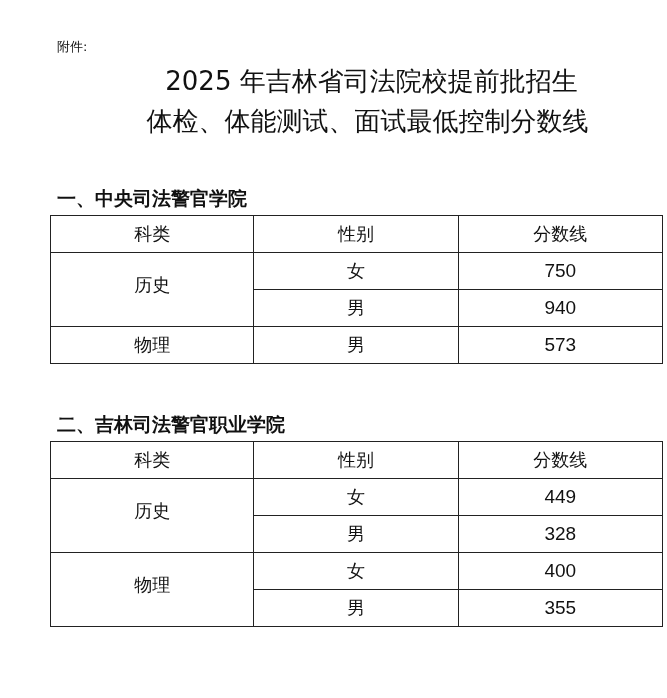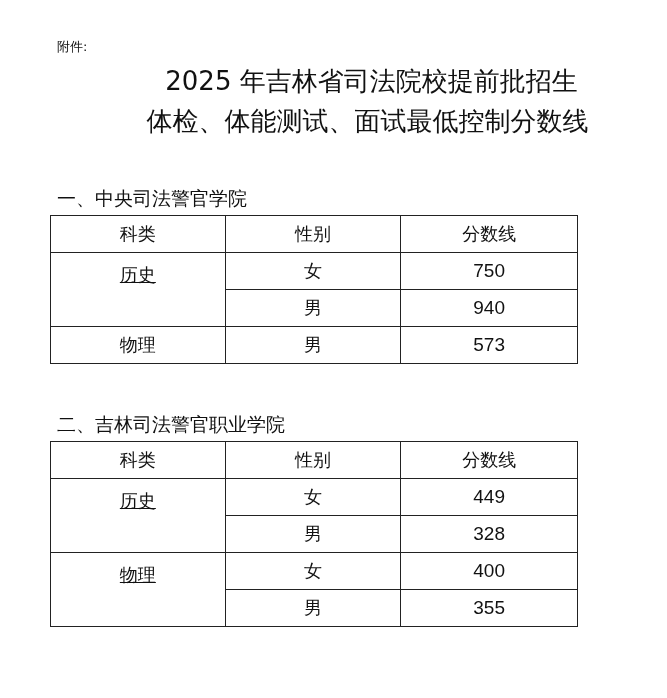--- a/index.html
+++ b/index.html
@@ -1,26 +1,26 @@
 <!DOCTYPE html>
 <html><head>
 <meta charset="utf-8">
 <style>
   html,body{margin:0;padding:0;background:#ffffff;}
   body{width:667px;height:698px;position:relative;overflow:hidden;font-family:"DejaVu Sans","Liberation Sans",sans-serif;color:#111;}
   .attach{position:absolute;left:57px;top:38px;font-size:13px;}
   .title{position:absolute;left:0;width:667px;text-align:center;font-size:26px;font-weight:normal;line-height:34px;}
   .t1{top:64px;left:38px;}
   .t2{top:104px;left:34px;}
-  .sec{position:absolute;left:57px;font-size:19px;font-weight:normal;}
+  .sec{position:absolute;left:57px;font-size:19px;font-weight:bold;}
   .s1{top:186px;}
   .s2{top:412px;}
-  table{position:absolute;left:50px;width:528px;border-collapse:collapse;font-size:18px;}
+  table{position:absolute;left:50px;width:613px;border-collapse:collapse;font-size:18px;}
   td,th{border:1.5px solid #222;text-align:center;font-weight:normal;padding:0;height:36px;}
-  td.cat{vertical-align:top;padding-top:10px;text-decoration:underline;}
+  td.cat{vertical-align:top;padding-top:20px;}
   .num{font-family:"Liberation Sans",sans-serif;font-size:19px;}
   .tab1{top:215px;}
   .tab2{top:441px;}
   col.c1{width:188px;} col.c2{width:189px;} col.c3{width:189px;}
 </style>
 </head>
 <body>
 
 <div class="attach">附件:</div>
 <div class="title t1">2025 年吉林省司法院校提前批招生</div>

